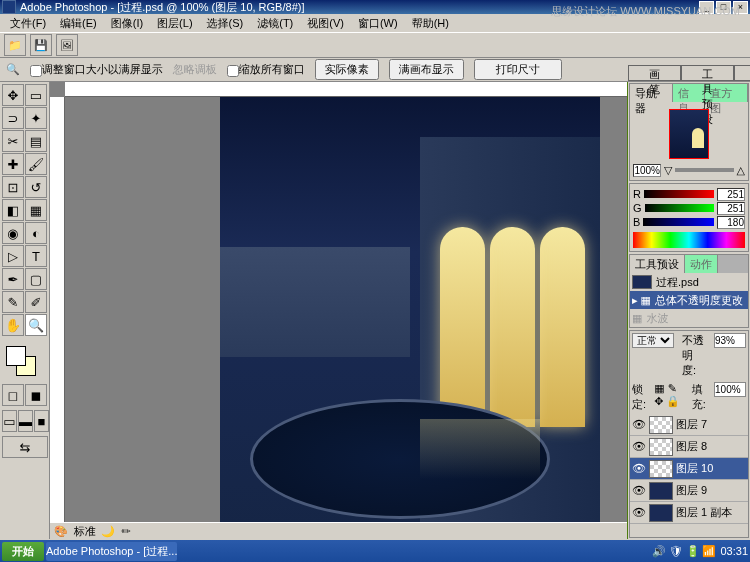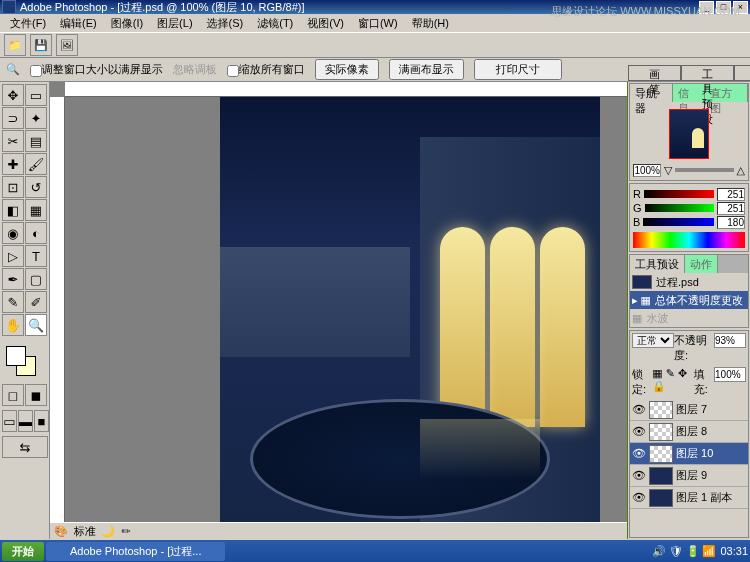--- a/index.html
+++ b/index.html
@@ -44,30 +44,30 @@
 .nav-thumb{width:40px;height:50px;margin:4px auto;border:1px solid #f00;background:linear-gradient(180deg,#1a2a55,#0a1535);position:relative}
 .nav-thumb::after{content:"";position:absolute;right:4px;top:18px;width:12px;height:20px;background:#f5e8a0;border-radius:6px 6px 0 0}
 .slider-row{display:flex;align-items:center;gap:3px;height:14px;font-size:10px}
 .slider-row input[type=text]{width:28px;height:13px;font-size:10px;text-align:right;border:1px inset #888}
 .sld{flex:1;height:8px;background:linear-gradient(90deg,#000,#f00);position:relative}
 .sld.g{background:linear-gradient(90deg,#000,#0f0)}.sld.b{background:linear-gradient(90deg,#000,#00f)}
 .spectrum{height:16px;background:linear-gradient(90deg,red,yellow,lime,cyan,blue,magenta,red);margin-top:3px}
 .hist-row{display:flex;align-items:center;gap:4px;padding:2px;height:18px;font-size:10px}
 .hist-row.sel{background:#3a5a9a;color:#fff}
 .hist-thumb{width:20px;height:14px;background:#1a2a55;border:1px solid #666}
-.layer-opts{display:flex;gap:0;padding:2px;font-size:10px}
+.layer-opts{display:flex;gap:8px;padding:2px;font-size:10px}
 .layer-opts select, .layer-opts input{font-size:10px;height:15px;border:1px solid #888}
 .lrow{display:flex;align-items:center;gap:3px;height:22px;border-bottom:1px solid #aaa;padding:0 2px;font-size:10px}
 .lrow.sel{background:#3a5a9a;color:#fff}
 .eye{width:14px;text-align:center}
 .lthumb{width:24px;height:18px;border:1px solid #666;background:#1a2a55}
 .lthumb.chk{background:repeating-conic-gradient(#ccc 0 25%,#fff 0 50%) 0 0/8px 8px}
 .taskbar{position:absolute;bottom:0;left:0;right:0;height:22px;background:linear-gradient(#2a5aaa,#1a4a9a);display:flex;align-items:center;padding:0 2px;gap:2px;color:#fff}
 .start{background:linear-gradient(#5aaa3a,#3a8a2a);padding:2px 10px;border-radius:2px;font-weight:bold}
-.tbtn{background:#3a6aba;padding:2px 24px;border-radius:2px;font-size:10px}
+.tbtn{background:#3a6aba;padding:2px 0;border-radius:2px;font-size:10px}
 .tray{margin-left:auto;display:flex;align-items:center;gap:4px;font-size:10px}
 .palette-well{position:absolute;top:65px;right:2px;width:120px;height:16px;background:#888;display:flex;font-size:10px}
 .palette-well span{padding:1px 20px;background:#d4d0c8;border:1px solid #666}
 </style>
 </head>
 <body>
 
 <div class="titlebar">
   <div class="icon"></div>
   <span>Adobe Photoshop - [过程.psd @ 100% (图层 10, RGB/8#)]</span>

